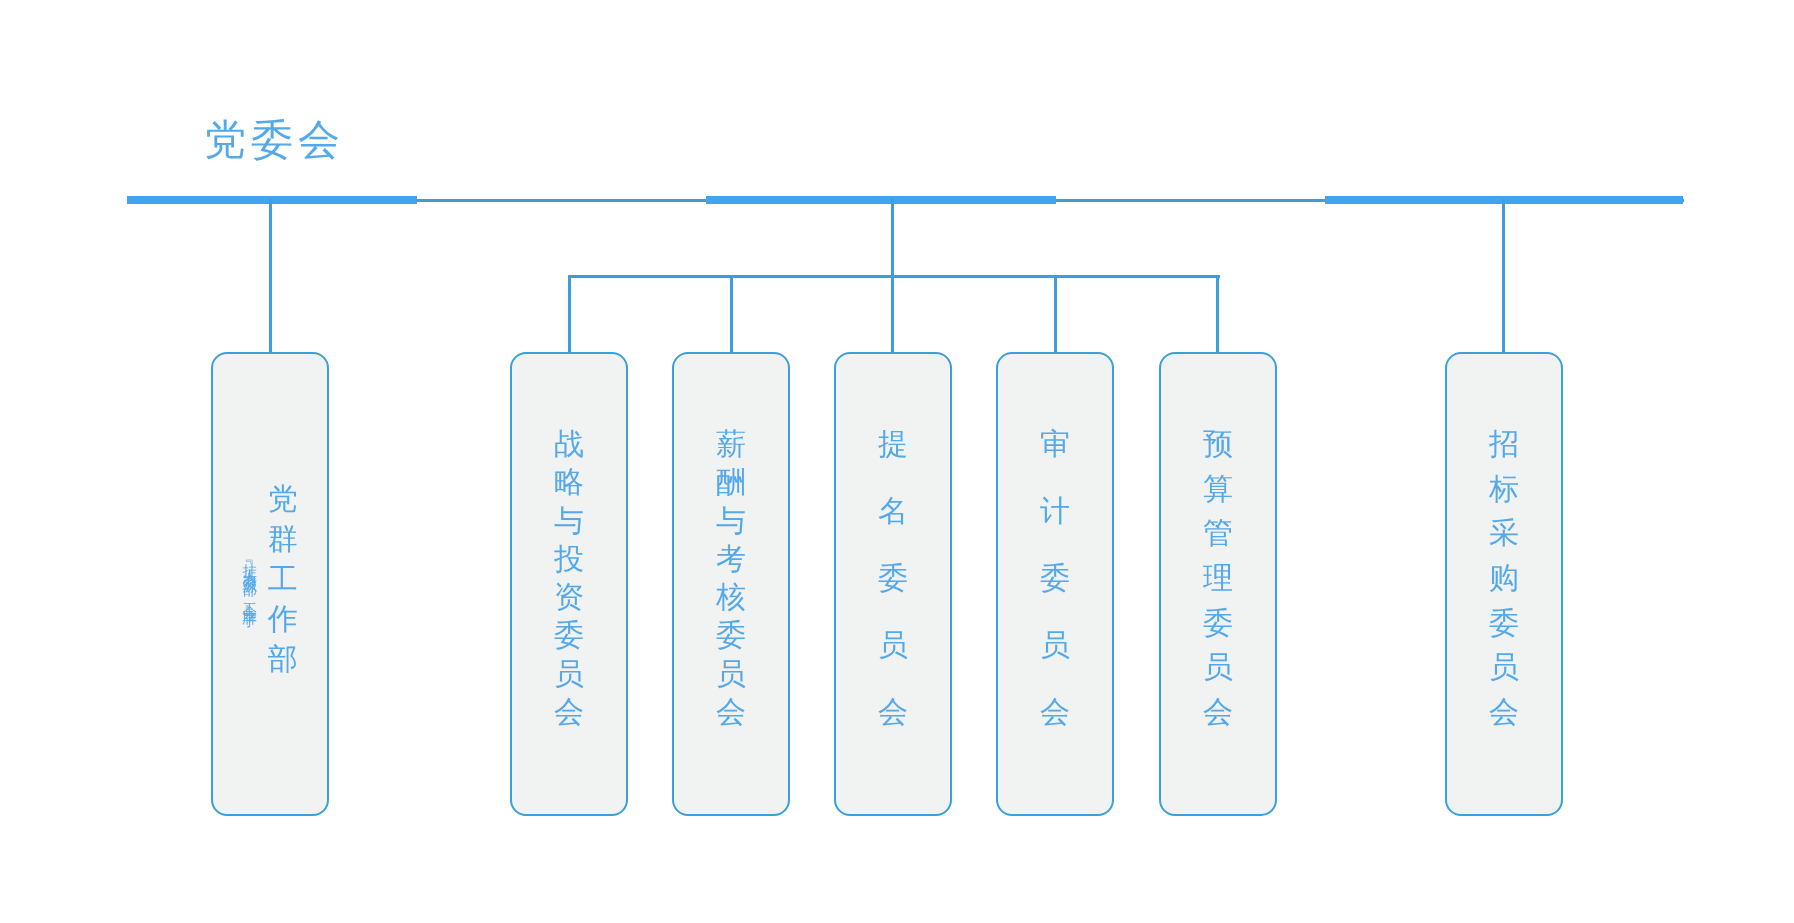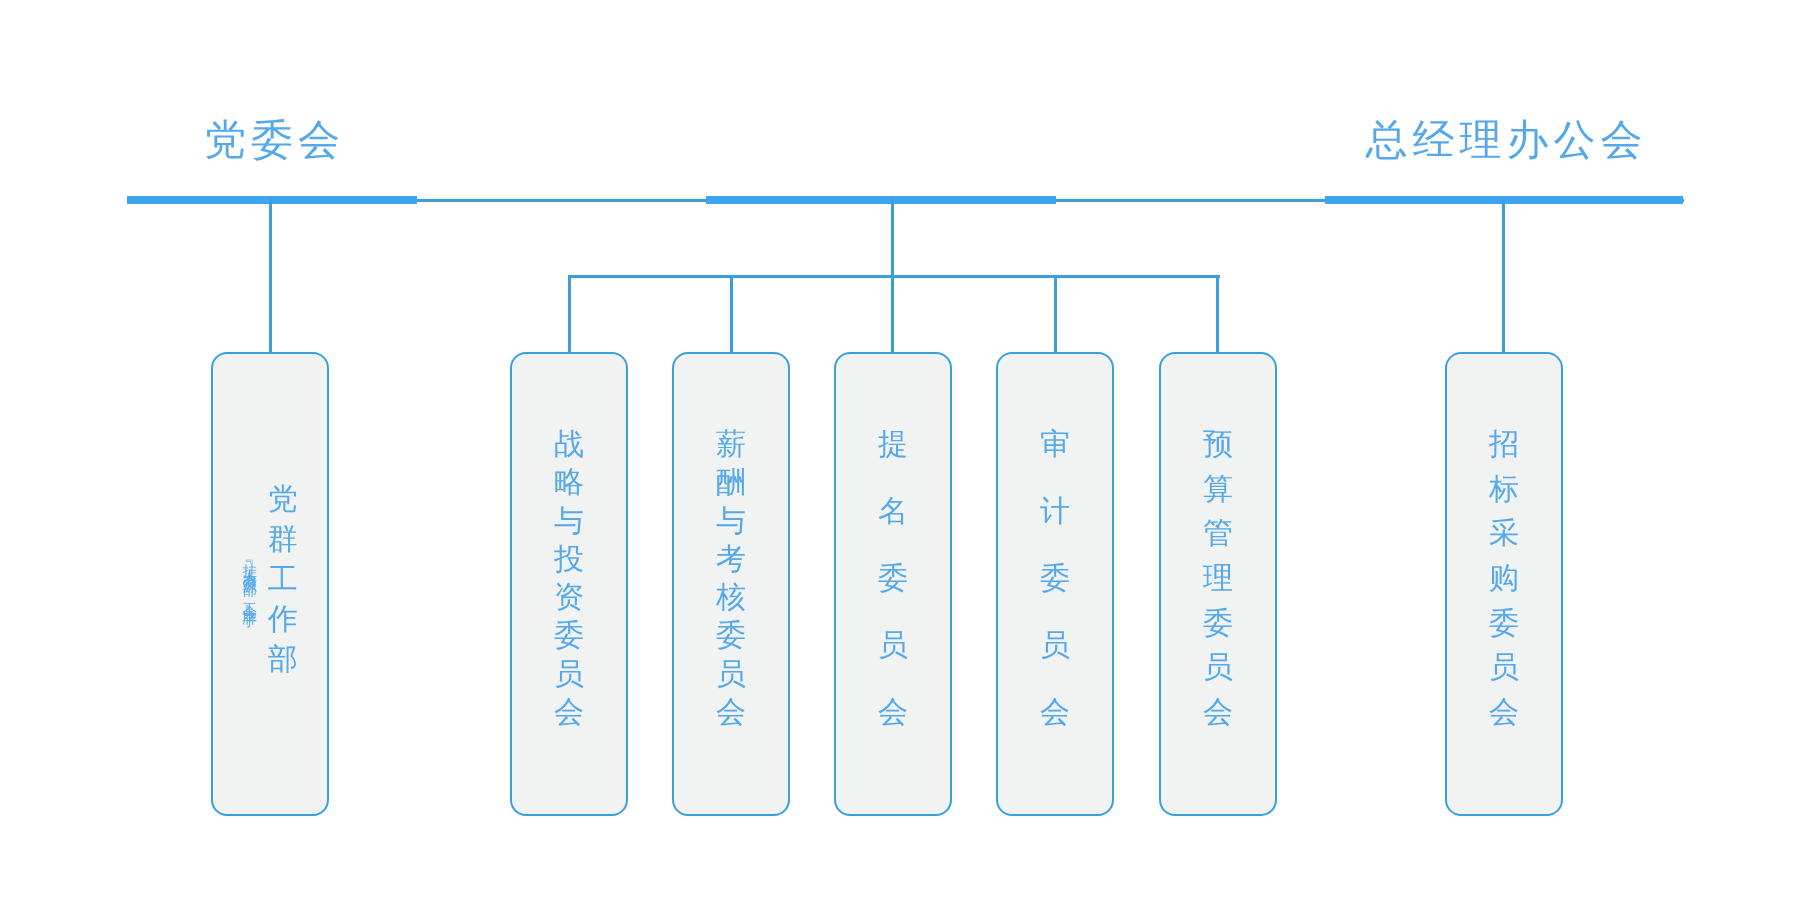--- a/index.html
+++ b/index.html
@@ -93,21 +93,20 @@
     line-height: 1;
     white-space: nowrap;
   }
 </style>
 </head>
 <body>
 
 <div class="canvas">
 
   <div class="top-label" style="left:272px">党委会</div>
-  <div class="top-label" style="left:1504px">总经理办公会</div>
 
   <div class="hline main"></div>
   <div class="bar bar-left"></div>
   <div class="bar bar-mid"></div>
   <div class="bar bar-right"></div>
 
   <div class="vline drop-1"></div>
   <div class="vline drop-2"></div>
   <div class="vline drop-3"></div>
 

